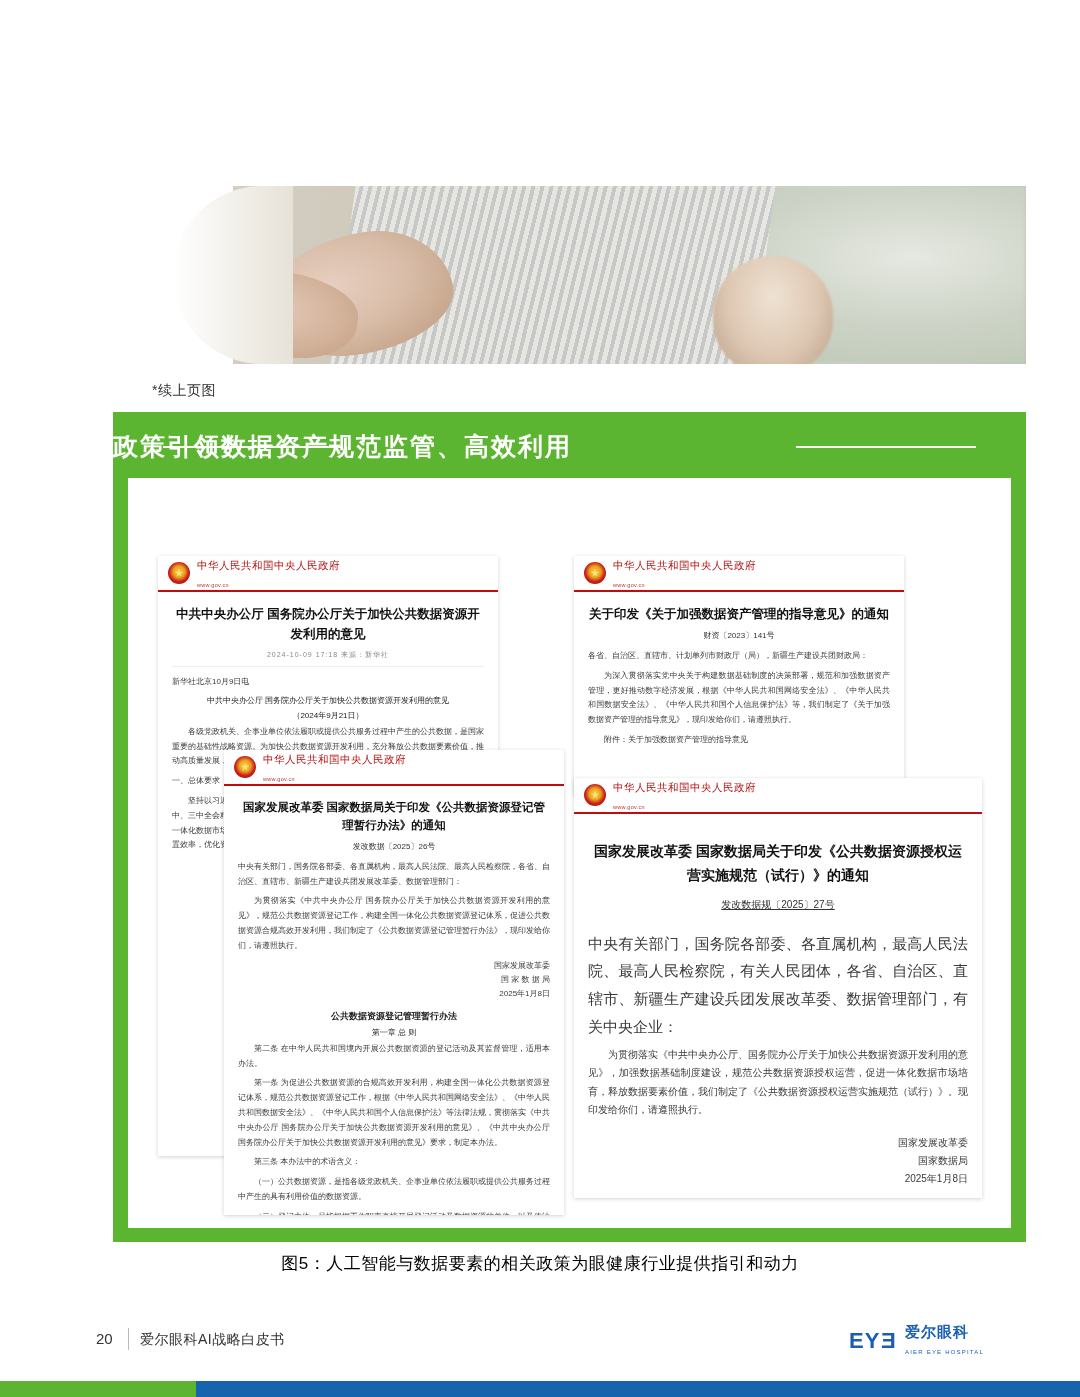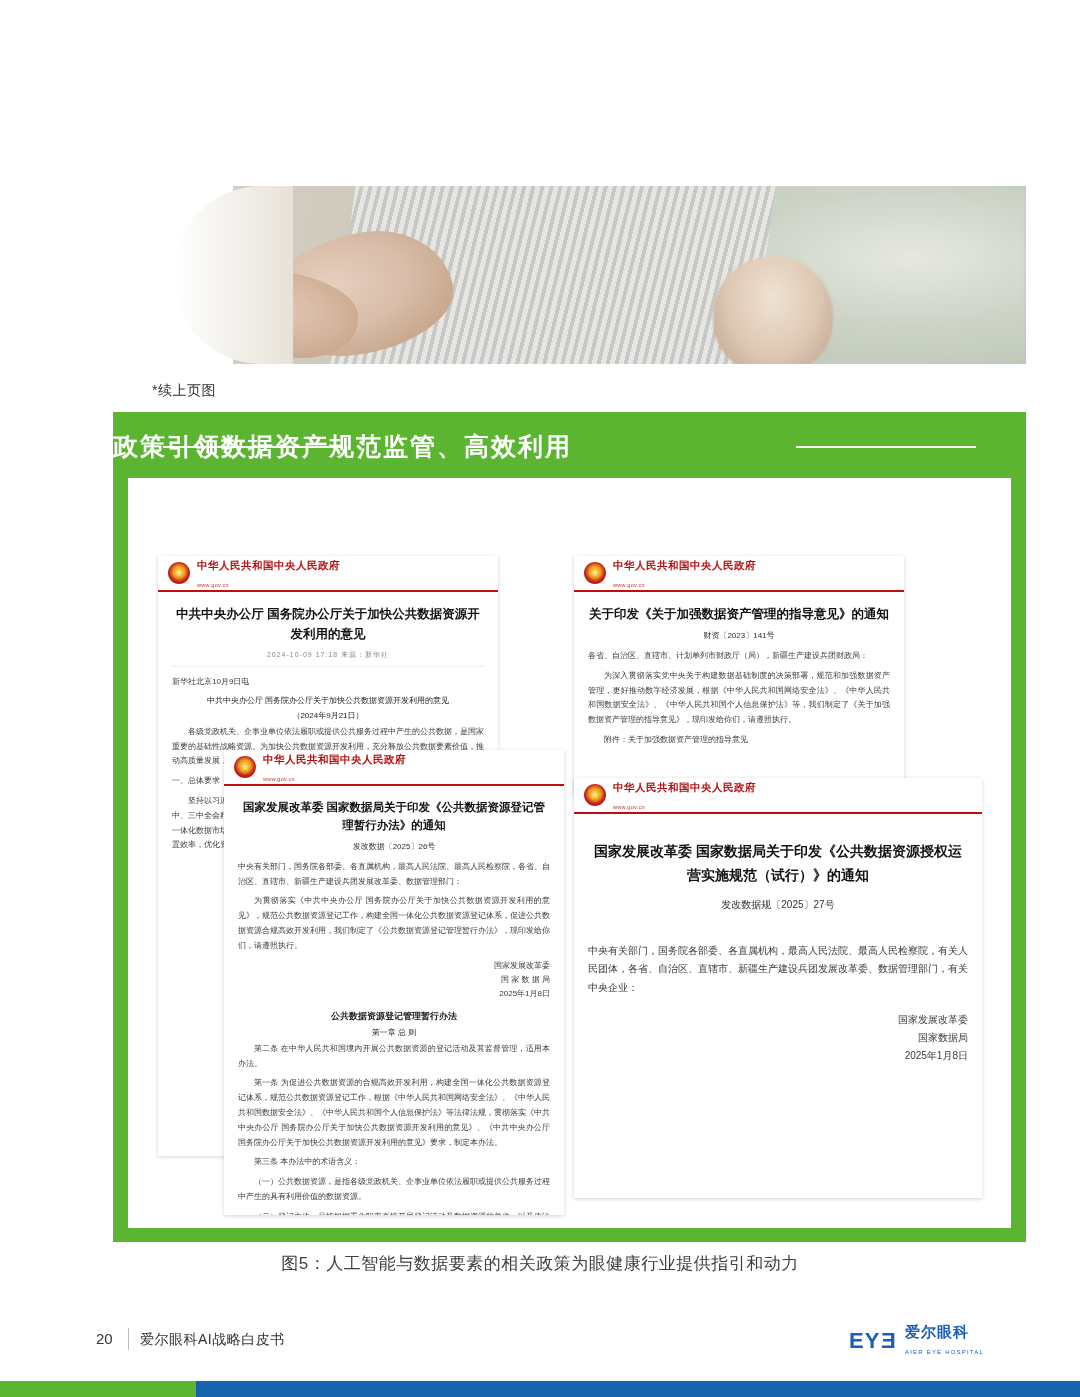--- a/index.html
+++ b/index.html
@@ -104,21 +104,21 @@
     width:22px;height:22px;border-radius:50%;
     background:radial-gradient(circle at 50% 45%,#ffd24d 0%,#e8a21d 35%,#c81d1d 60%,#a50f0f 100%);
     position:relative;flex:0 0 auto;
   }
   .emblem:after{
     content:"";position:absolute;left:50%;top:50%;width:9px;height:9px;
     transform:translate(-50%,-50%);
     background:#ffe07a;
     clip-path:polygon(50% 0%,61% 35%,98% 35%,68% 57%,79% 91%,50% 70%,21% 91%,32% 57%,2% 35%,39% 35%);
   }
-  .gov-name{font-size:10.5px;color:#b31010;font-weight:700;letter-spacing:.5px;line-height:1.1;}
+  .gov-name{font-size:10.5px;color:#b31010;font-weight:400;letter-spacing:.5px;line-height:1.1;}
   .gov-url{font-size:5.5px;color:#b31010;opacity:.85;letter-spacing:.3px;}
 
   .doc-body{padding:12px 14px 10px 14px;}
   .doc-title{
     text-align:center;font-size:12.5px;line-height:1.6;color:#111;font-weight:600;
     margin-bottom:6px;
   }
   .doc-title.small{font-size:11.5px;}
   .doc-meta{
     text-align:center;font-size:7px;color:#888;letter-spacing:1px;margin-bottom:8px;
@@ -136,21 +136,21 @@
 
   
   #doc1{left:30px;top:78px;width:340px;height:600px;}
   #doc2{left:96px;top:272px;width:340px;height:465px;}
   #doc3{left:446px;top:78px;width:330px;height:240px;}
   #doc4{left:446px;top:300px;width:408px;height:420px;}
 
   
   .caption{
     position:absolute;left:0;right:0;top:1252px;text-align:center;
-    font-size:17px;color:#404040;letter-spacing:.5px;
+    font-size:17px;color:#000000;letter-spacing:.5px;
   }
 
   
   .footer{
     position:absolute;left:0;right:16px;top:1326px;height:40px;
   }
   .footer .pagenum{
     position:absolute;left:96px;top:4px;font-size:15px;color:#333;
   }
   .footer .divider{
@@ -266,22 +266,23 @@
     <div class="doc" id="doc4">
       <div class="gov-header">
         <span class="emblem"></span>
         <span>
           <span class="gov-name">中华人民共和国中央人民政府</span><br>
           <span class="gov-url">www.gov.cn</span>
         </span>
       </div>
       <div class="doc-body">
         <div class="doc-title" style="font-size:14px;line-height:1.7;margin-top:14px;">国家发展改革委 国家数据局关于印发《公共数据资源授权运营实施规范（试行）》的通知</div>
-        <div class="doc-num" style="font-size:10px;margin:10px 0 30px;">发改数据规〔2025〕27号</div>
-        <div class="doc-p noind" style="font-size:10px;">中央有关部门，国务院各部委、各直属机构，最高人民法院、最高人民检察院，有关人民团体，各省、自治区、直辖市、新疆生产建设兵团发展改革委、数据管理部门，有关中央企业：</div>
+        <div class="doc-num" style="font-size:10px;margin:10px 0 18px;text-decoration:underline;">发改数据规〔2025〕27号</div>
+        <div class="doc-p noind" style="font-size:15px;">中央有关部门，国务院各部委、各直属机构，最高人民法院、最高人民检察院，有关人民团体，各省、自治区、直辖市、新疆生产建设兵团发展改革委、数据管理部门，有关中央企业：</div>
+        <div class="doc-p" style="font-size:10px;">为贯彻落实《中共中央办公厅、国务院办公厅关于加快公共数据资源开发利用的意见》，加强数据基础制度建设，规范公共数据资源授权运营，促进一体化数据市场培育，释放数据要素价值，我们制定了《公共数据资源授权运营实施规范（试行）》。现印发给你们，请遵照执行。</div>
         <div class="doc-right" style="font-size:10px;margin-top:14px;">国家发展改革委</div>
         <div class="doc-right" style="font-size:10px;">国家数据局</div>
         <div class="doc-right" style="font-size:10px;">2025年1月8日</div>
       </div>
     </div>
 
   </div>
 </div>
 
 <div class="caption">图5：人工智能与数据要素的相关政策为眼健康行业提供指引和动力</div>

